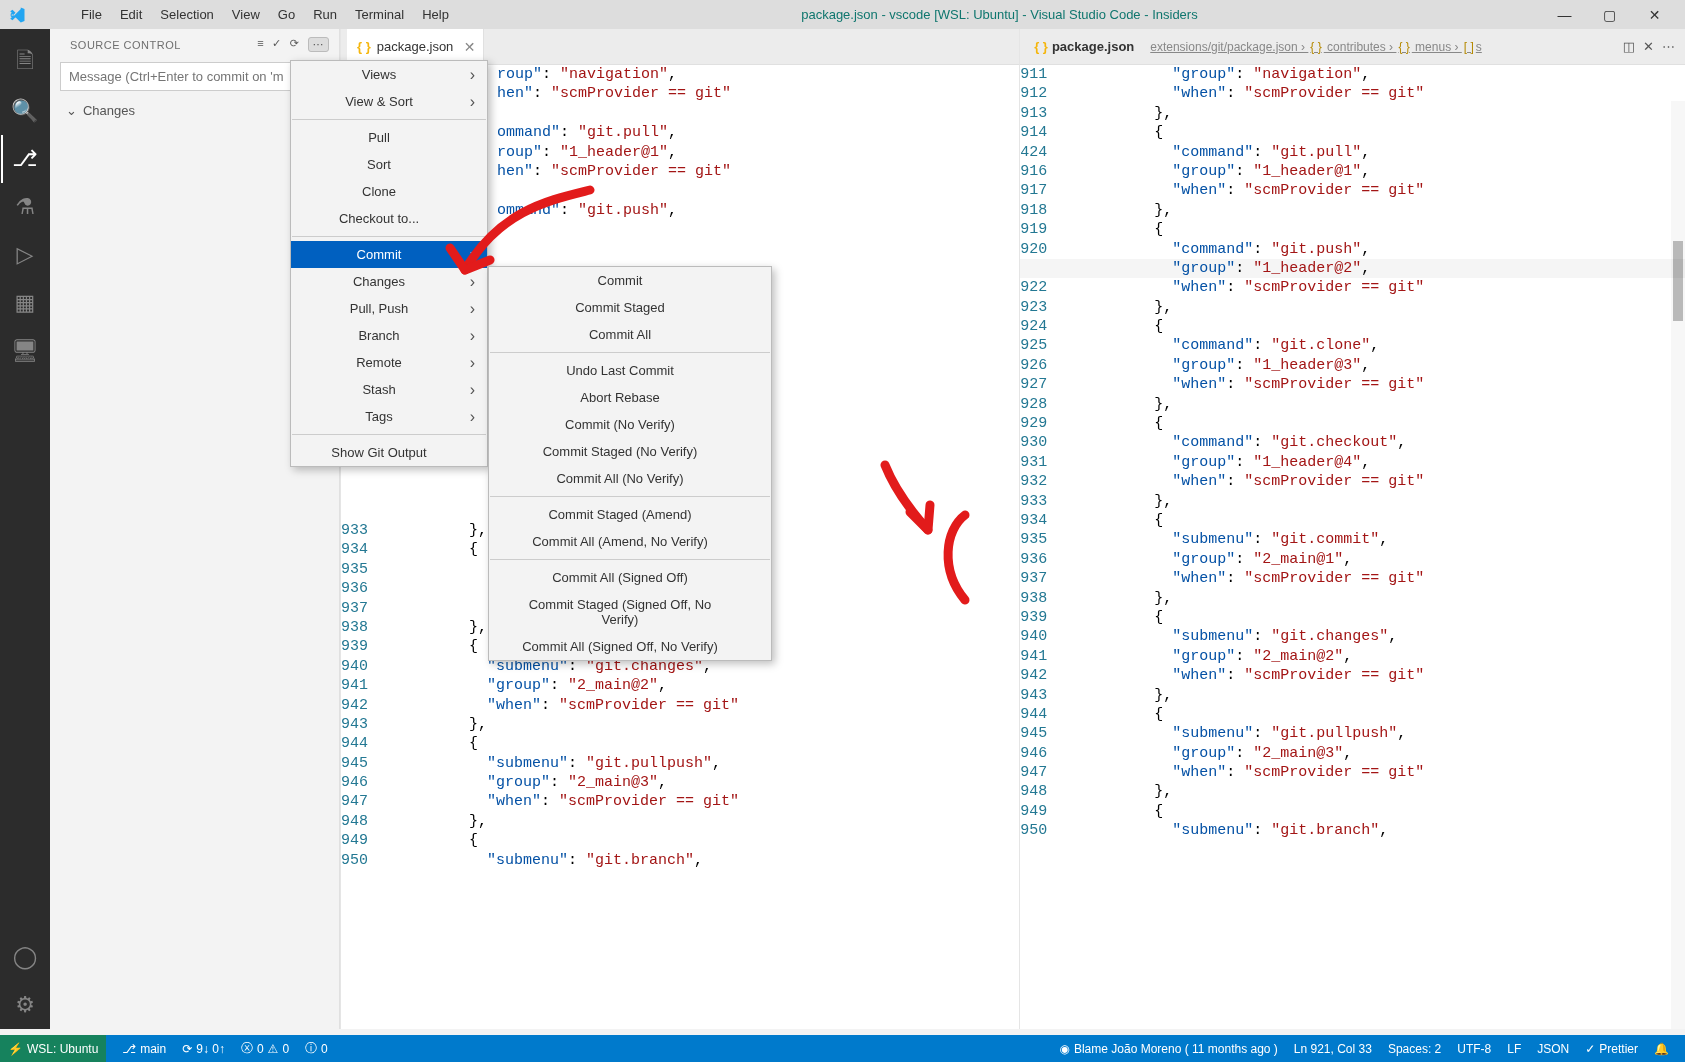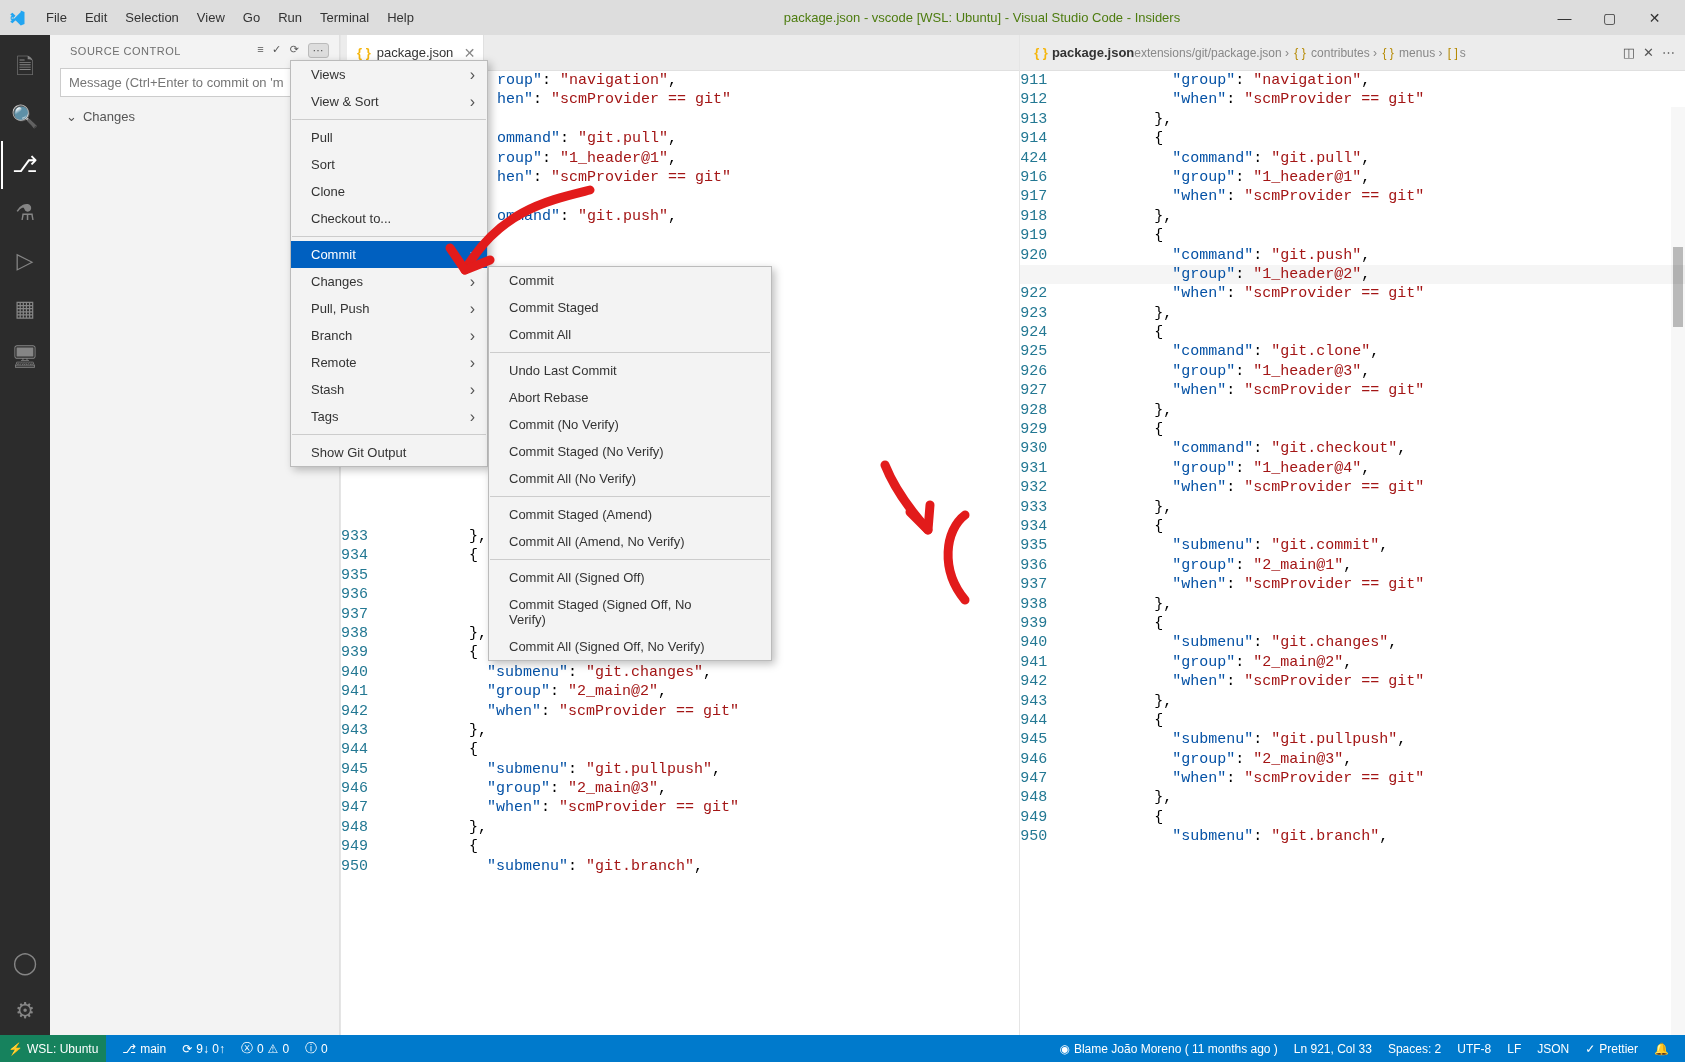--- a/index.html
+++ b/index.html
@@ -1,23 +1,23 @@
 <!DOCTYPE html>
 <html><head>
 <meta charset="utf-8">
 <style>
 * { margin: 0; padding: 0; box-sizing: border-box; }
 body { font-family: "Segoe UI", Arial, sans-serif; font-size: 13px; background: #f3f3f3; color: #333; overflow: hidden; width: 1685px; height: 1062px; position: relative; }
 
 
-.titlebar { height: 35px; background: #dddddd; display: flex; align-items: center; padding: 10px 8px; }
+.titlebar { height: 29px; background: #dddddd; display: flex; align-items: center; padding: 10px 8px; gap: 35px; }
 .titlebar .vscode-icon { width: 18px; height: 18px; margin-right: 12px; }
 .menubar { display: flex; gap: 2px; }
 .menubar span { padding: 4px 8px; cursor: default; }
-.titlebar .wintitle { flex: 1; text-align: center; color: #4d7c0f; font-size: 13px; }
+.titlebar .wintitle { flex: 1; text-align: center; color: #0f766e; font-size: 13px; }
 .window-controls { display: flex; gap: 0; }
 .window-controls .wc { width: 45px; height: 30px; display: flex; align-items: center; justify-content: center; font-size: 14px; }
 
 
 .main { display: flex; height: 1000px; }
 
 
 .activitybar { width: 50px; background: #2c2c2c; display: flex; flex-direction: column; align-items: center; padding-top: 10px; }
 .activitybar .ab-item { width: 48px; height: 48px; display: flex; align-items: center; justify-content: center; color: #858585; font-size: 22px; position: relative; }
 .activitybar .ab-item.active { color: #fff; }
@@ -32,40 +32,40 @@
 .commit-input input { width: 100%; padding: 6px 8px; border: 1px solid #ccc; font-size: 13px; background:#fff; color:#3b82f6;}
 .changes-row { padding: 6px 16px; color:#555; display:flex; align-items:center; gap:6px; }
 
 
 .editors { flex: 1; display: flex; background: #fff; }
 .editor-pane { flex: 1; display:flex; flex-direction:column; border-left:1px solid #e5e5e5; }
 .tabrow { height: 36px; background: #ececec; display: flex; align-items: center; padding-left: 6px; border-bottom: 1px solid #e0e0e0; position:relative;}
 .tab { height: 35px; background: #fff; display:inline-flex; align-items:center; padding: 0 30px 0 10px; font-size: 13px; color:#333; border-right:1px solid #e0e0e0; position:relative;}
 .tab .json-icon { color: #f5b60d; margin-right: 6px; font-weight:bold; }
 .tab .closex { position:absolute; right:8px; color:#888; font-size:14px;}
-.breadcrumb-path { font-size: 12px; color: #888; padding-left: 0; white-space:nowrap; overflow:hidden; }
+.breadcrumb-path { font-size: 12px; color: #888; padding-left: 16px; white-space:nowrap; overflow:hidden;text-decoration:underline; }
 .tabrow .right-actions { margin-left:auto; margin-right:10px; display:flex; gap:8px; color:#555;}
 .bc-icon { color:#b58900; margin:0 2px;}
 
 .code-area { flex:1; overflow:hidden; position:relative; font-family: Consolas, 'Courier New', monospace; font-size: 15px; line-height: 19.4px; }
 .gutter { position:absolute; left:0; top:0; width:50px; text-align:left; color:#237893; padding-right:12px; }
 .gutter .ln { height:19.4px; }
 .codecol { position:absolute; left:0; top:0; right:0; padding-left: 0; white-space:pre; }
 .codecol .line { height:19.4px; }
 .codecol.pad-a .line { padding-left: 56px; }
 .codecol.pad-b .line { padding-left: 62px; }
 
 .tok-key { color: #0451a5; }
 .tok-str { color: #a31515; }
 .tok-pun { color: #000; }
 .hl-line { background: #f5f5f5; }
 
 
 .ctxmenu { position:absolute; background:#f3f3f3; border:1px solid #bbb; box-shadow: 3px 3px 8px rgba(0,0,0,0.25); z-index:100; font-size:13px; }
-.ctxmenu .item { padding: 6px 40px 6px 20px; position:relative; }
+.ctxmenu .item { padding: 6px 40px 6px 20px; position:relative;text-align:center; }
 .ctxmenu .item.has-sub::after { content:"›"; position:absolute; right:12px; top:5px; color:#555; font-size:16px;}
 .ctxmenu .item.sel { background:#0060c0; color:#fff; }
 .ctxmenu .item.sel.has-sub::after { color:#fff; }
 .ctxmenu .sep { height:1px; background:#ccc; margin:4px 1px; }
 
 
 .statusbar { position:absolute; bottom:0; left:0; right:0; height:27px; background:#007acc; color:#fff; display:flex; align-items:center; font-size:12px; padding: 0 8px; }
 .statusbar .remote { background:#16825d; height:27px; display:flex; align-items:center; padding:0 10px; margin-left:-8px; margin-right:8px;}
 .statusbar .sb-item { padding: 0 8px; display:flex; align-items:center; gap:4px; white-space:nowrap;}
 .statusbar .sb-spacer { flex:1; }

